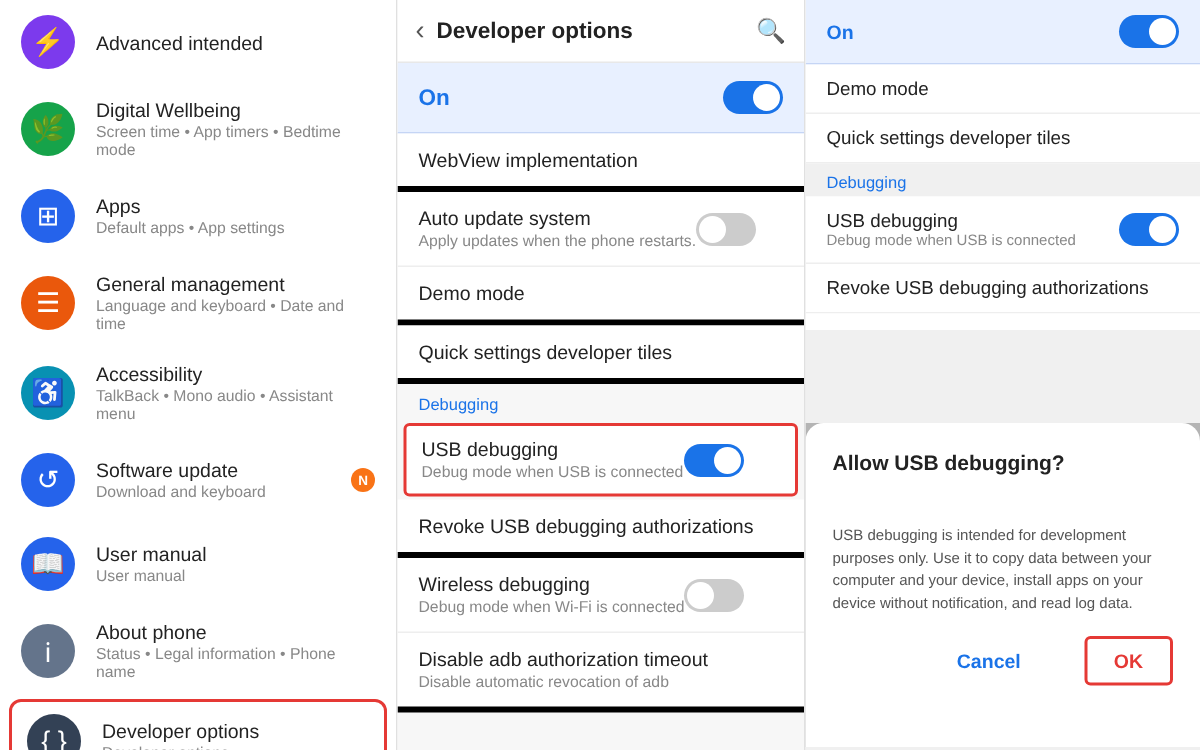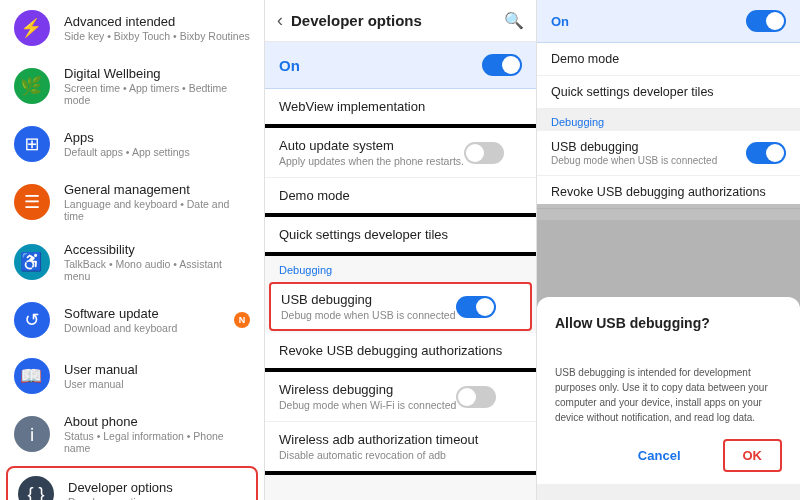--- a/index.html
+++ b/index.html
@@ -152,27 +152,26 @@
       border-bottom: 1px solid #eee;
       display: flex;
       align-items: center;
       justify-content: space-between;
       cursor: pointer;
     }
 
     
     .dialog-overlay {
       position: absolute;
-      bottom: 16px;
+      bottom: 2px;
       left: 0;
       right: 0;
       background: rgba(0,0,0,0.25);
-      height: 280px;
-      display: flex;
-      align-items: flex-end;
+      height: 216px;
+      display: flex;
     }
     .dialog {
       background: #fff;
       border-radius: 12px 12px 0 0;
       width: 100%;
       padding: 18px 18px 12px;
     }
     .dialog-title { font-size: 14px; font-weight: 700; color: #222; margin-bottom: 10px; }
     .dialog-body { font-size: 10px; color: #555; line-height: 1.5; margin-bottom: 14px; margin-top: 34px; }
     .dialog-buttons { display: flex; justify-content: flex-end; gap: 26px; }
@@ -195,21 +194,20 @@
     .icon-dark { background: #334155; color: #fff; }
   </style>
 </head>
 <body>
 
 <div class="left-panel">
 <div class="menu-item">
       <div class="menu-icon icon-purple">⚡</div>
       <div class="menu-text-block">
         <span class="menu-title">Advanced intended</span>
-        <span class="menu-subtitle">Side key • Bixby Touch • Bixby Routines</span>
       </div>
     </div>
     <div class="menu-item">
       <div class="menu-icon icon-green">🌿</div>
       <div class="menu-text-block">
         <span class="menu-title">Digital Wellbeing</span>
         <span class="menu-subtitle">Screen time • App timers • Bedtime mode</span>
       </div>
     </div>
     <div class="menu-item">
@@ -312,21 +310,21 @@
 
   <div class="mid-item-row">
     <div>
       <div class="mid-item-title">Wireless debugging</div>
       <div class="mid-item-sub">Debug mode when Wi-Fi is connected</div>
     </div>
     <span class="toggle-off"></span>
   </div>
 
   <div class="mid-item">
-    <div class="mid-item-title">Wireless adb authorization timeout</div>
+    <div class="mid-item-title">Disable adb authorization timeout</div>
     <div class="mid-item-sub">Disable automatic revocation of adb</div>
   </div>
 </div>
 
 <div class="right-panel">
   <div class="right-top">
     <div class="right-on-row">
       <span class="right-on-label">On</span>
       <span class="toggle-on"></span>
     </div>

